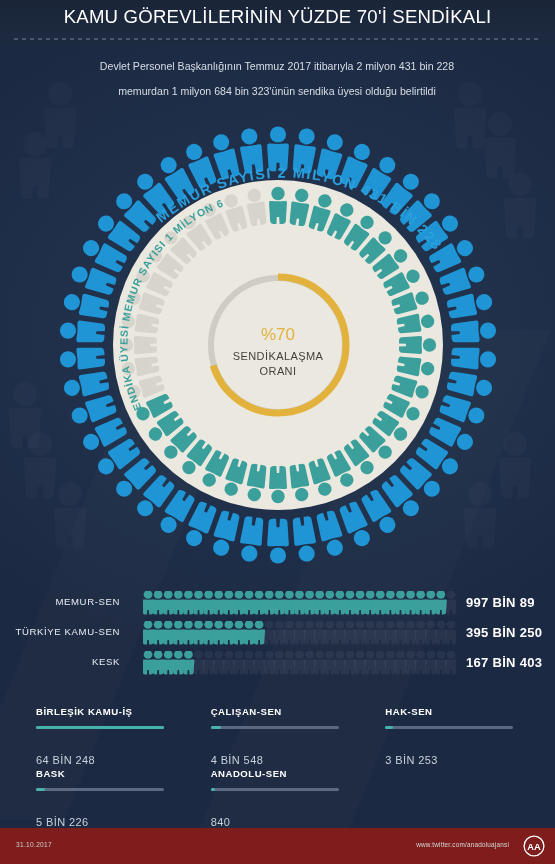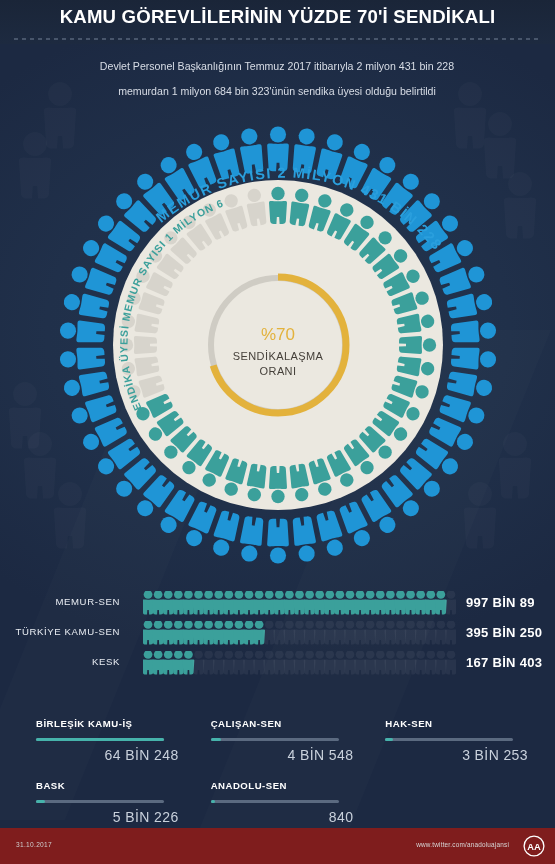--- a/index.html
+++ b/index.html
@@ -24,21 +24,21 @@
     transform:skewX(-22deg);pointer-events:none;
   }
   .bg-top-dark{
     position:absolute;left:0;top:0;width:555px;height:44px;
     background:linear-gradient(180deg,#1a2538 0%,#1d2a40 100%);
   }
 
   
   .title{
     position:absolute;left:0;top:6px;width:555px;text-align:center;
-    font-size:18.6px;font-weight:bold;letter-spacing:0.2px;
+    font-size:18.6px;font-weight:normal;letter-spacing:0.2px;
     color:#ffffff;
   }
   .divider{
     position:absolute;left:14px;top:38px;width:527px;height:2px;
     background-image:linear-gradient(90deg,#56647a 0 4px, transparent 4px 8px);
     background-size:8px 2px;opacity:.75;
   }
   .subtitle{
     position:absolute;left:77px;top:54px;width:400px;text-align:center;
     font-size:10.6px;line-height:25px;color:#d8dde6;font-weight:normal;
@@ -63,30 +63,30 @@
 
   
   .mini-grid{
     position:absolute;left:36px;top:706px;width:492px;
     display:grid;grid-template-columns:1fr 1fr 1fr;
     grid-template-rows:62px 62px;column-gap:32px;
   }
   .mini-cell{position:relative;}
   .mini-name{
     font-size:9.6px;font-weight:bold;letter-spacing:.5px;color:#ffffff;
-    margin:12px 0 9px 0;white-space:nowrap;
+    margin:0 0 9px 0;white-space:nowrap;
   }
   .mini-bar-bg{
     width:128px;height:3px;background:#5b6a80;border-radius:2px;position:relative;
   }
   .mini-bar-fill{
     position:absolute;left:0;top:0;height:3px;border-radius:2px;background:#46b3ab;
   }
   .mini-value{
-    margin-top:6px;font-size:14px;color:#c9d1dc;letter-spacing:.4px;text-align:right;
+    margin-top:25px;font-size:11px;color:#c9d1dc;letter-spacing:.4px;
   }
 
   
   .footer{
     position:absolute;left:0;top:828px;width:555px;height:36px;
     background:#7f1d1d;
   }
   .footer-date{
     position:absolute;left:16px;top:13px;font-size:6.6px;color:#cfcfcf;letter-spacing:.3px;
   }

